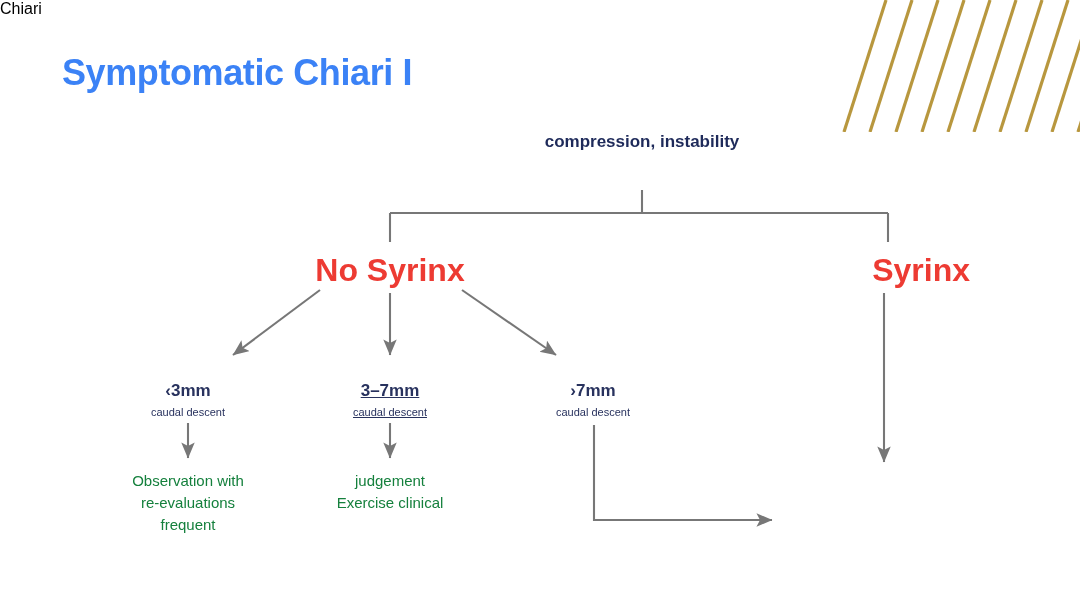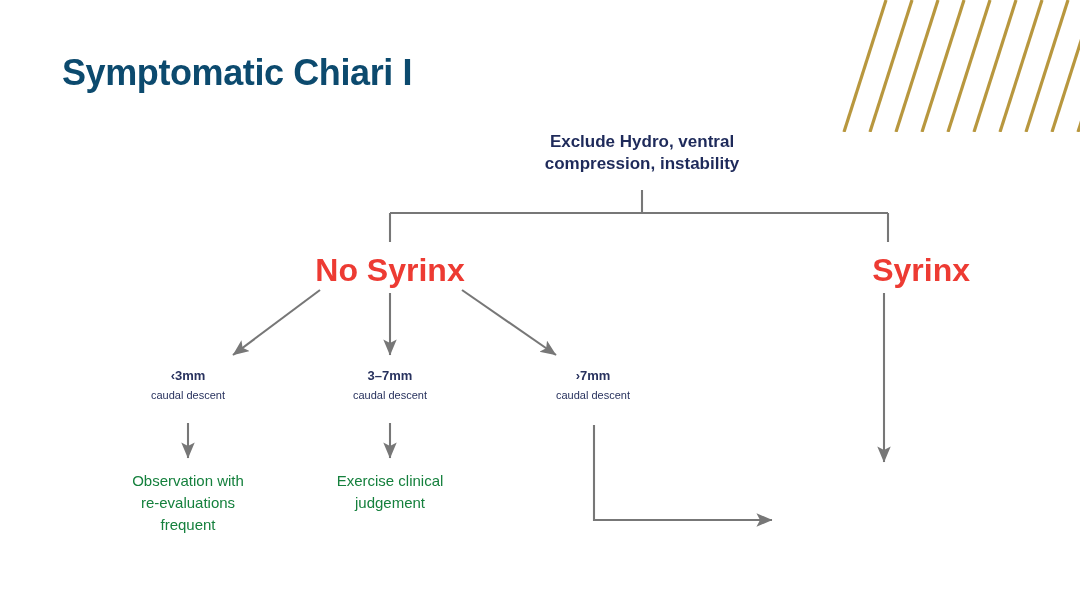--- a/index.html
+++ b/index.html
@@ -23,21 +23,21 @@
     pointer-events:none;
   }
 
   
   #page-title {
     position:absolute;
     left:62px; top:52px;
     font-size:36px;
     font-weight:bold;
     letter-spacing:-0.4px;
-    color:#0c4a6e;
+    color:#3b82f6;
     white-space:nowrap;
   }
 
   
   #connectors {
     position:absolute;
     left:0; top:0;
     width:1080px; height:605px;
     pointer-events:none;
   }
@@ -59,32 +59,33 @@
   }
   .node.branch.left  { left:290px; top:250px; width:200px; }
   .node.branch.right { left:800px; top:250px; width:170px;text-align:right; }
 
   .node.criterion {
     font-size:15px;
     color:#28325E;
   }
   .node.criterion .head {
     font-weight:bold;
-    font-size:13px;
+    font-size:17px;
     display:block;
     margin-bottom:3px;
+    margin-top:12px;
   }
   .node.criterion .sub {
     display:block;
     font-weight:normal;
     font-size:11px;
     color:#28325E;
   }
   .node.criterion.c1 { left:108px; top:368px; width:160px; }
-  .node.criterion.c2 { left:310px; top:368px; width:160px; }
+  .node.criterion.c2 { left:310px; top:368px; width:160px;text-decoration:underline; }
   .node.criterion.c3 { left:513px; top:368px; width:160px; }
 
   .node.outcome {
     font-size:15px;
     color:#15803d;
     line-height:1.45;
   }
   .node.outcome.o1 { left:104px; top:470px; width:168px; }
   .node.outcome.o2 { left:306px; top:470px; width:168px; }
 </style>
@@ -133,21 +134,20 @@
       <path d="M188,423 L188,458" marker-end="url(#arrowhead)"></path>
       <path d="M390,423 L390,458" marker-end="url(#arrowhead)"></path>
 
       <path d="M594,425 L594,520 L772,520" marker-end="url(#arrowhead)"></path>
 
       <path d="M884,293 L884,462" marker-end="url(#arrowhead)"></path>
     </g>
   </svg>
 
   <div class="node root">
-    <div>Exclude Hydro, ventral</div>
     <div>compression, instability</div>
   </div>
 
   <div class="node branch left">No Syrinx</div>
   <div class="node branch right">Syrinx</div>
 
   <div class="node criterion c1">
     <span class="head">‹3mm</span>
     <span class="sub">caudal descent</span>
   </div>
@@ -159,20 +159,21 @@
     <span class="head">›7mm</span>
     <span class="sub">caudal descent</span>
   </div>
 
   <div class="node outcome o1">
     <div>Observation with</div>
     <div>re-evaluations</div>
     <div>frequent</div>
   </div>
   <div class="node outcome o2">
+    <div>judgement</div>
     <div>Exercise clinical</div>
-    <div>judgement</div>
   </div>
 
   <div class="node-outcome-gold outcome-gold">
+    <div>Chiari</div>
   </div>
 
 </div>
 
 </body></html>

